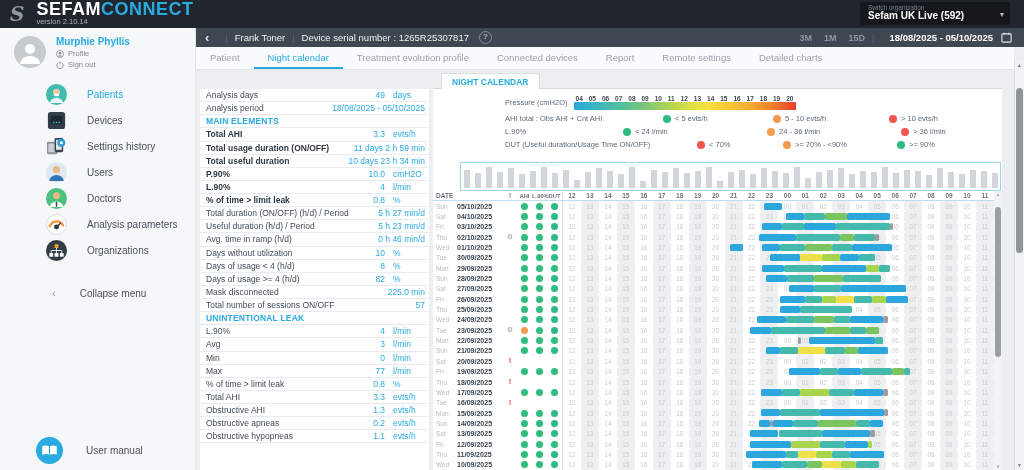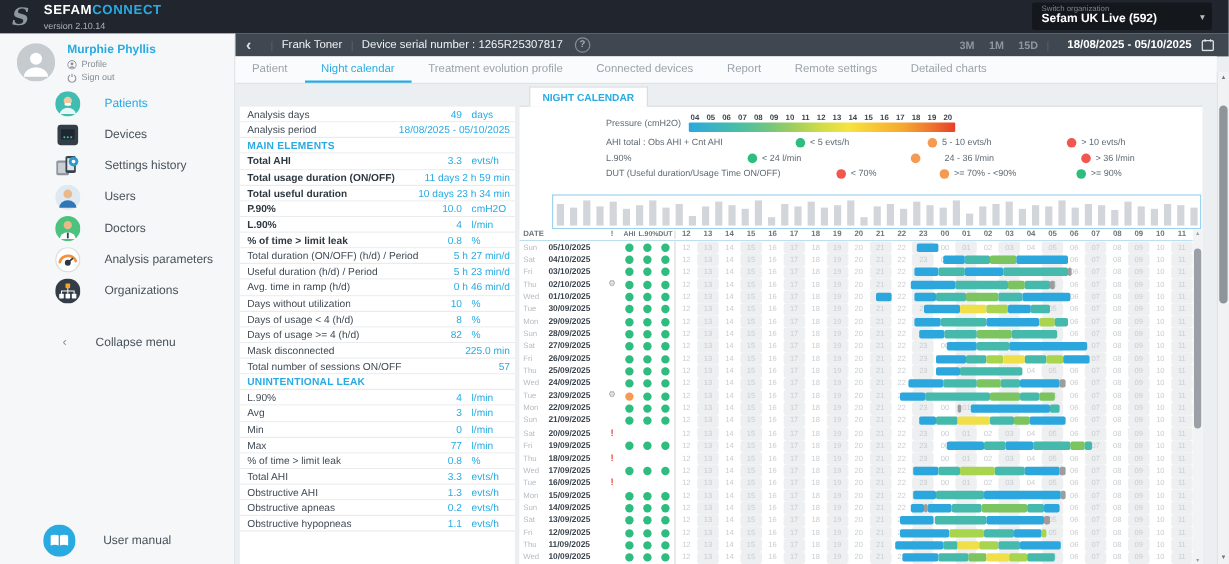--- a/index.html
+++ b/index.html
@@ -3,21 +3,21 @@
 <meta charset="utf-8">
 <style>
   * { margin:0; padding:0; box-sizing:border-box; }
   html,body { width:1024px; height:470px; overflow:hidden; }
   body { position:relative; background:#eceff1; font-family:"Liberation Sans",sans-serif; }
 
   
   .topbar { position:absolute; left:0; top:0; width:1024px; height:28px; background:#21262e; display:flex; align-items:center; }
   .logo-s { margin-left:10px; font-family:"DejaVu Serif",serif; font-style:italic; font-weight:bold; font-size:20px; color:#8f979f; line-height:26px; }
   .brand { margin-left:12px; }
-  .brand-line { font-size:11px; font-weight:bold; letter-spacing:0.5px; color:#ffffff; line-height:13px; }
+  .brand-line { font-size:18px; font-weight:bold; letter-spacing:0.5px; color:#ffffff; line-height:13px; }
   .brand-line .connect { color:#29abe2; }
   .version { font-size:7.5px; color:#aab1b8; margin-top:1px; }
   .orgbox { position:absolute; right:14px; top:2px; width:150px; height:23px; background:#14181d; border-radius:2px; padding:2px 8px; }
   .orgbox .olabel { font-size:6.5px; color:#7b838c; line-height:7px; }
   .orgbox .ovalue { font-size:10px; color:#ffffff; font-weight:bold; line-height:10px; }
   .orgbox .caret { position:absolute; right:6px; top:8px; font-size:8px; color:#b7bdc4; }
 
   
   .subheader { position:absolute; left:196px; top:28px; right:0; height:19px; background:#3f4751; display:flex; align-items:center; font-size:9px; color:#e8eaec; }
   .back { font-size:13px; font-weight:bold; color:#dfe3e7; margin:0 9px 0 9px; line-height:16px; }
@@ -35,21 +35,21 @@
   .tab.active { color:#29abe2; box-shadow:inset 0 -2px 0 #29abe2; }
 
   
   .sidebar { position:absolute; left:0; top:28px; width:196px; bottom:0; background:#f5f7f8; border-right:1px solid #e3e7ea; }
   .userblock { padding:8px 0 4px 14px; display:flex; }
   .avatar { width:32px; height:32px; flex:none; }
   .uinfo { margin-left:10px; }
   .uname { font-size:10px; font-weight:bold; color:#29abe2; }
   .usub { display:flex; align-items:center; font-size:7.5px; color:#858d95; margin-top:2px; }
   .usub .mico { margin-right:4px; display:inline-flex; }
-  .menu { }
+  .menu { margin-top:8px; }
   .mitem { display:flex; align-items:center; height:26px; padding-left:46px; }
   .mitem .icon { width:21px; height:21px; flex:none; }
   .mitem .mlabel { margin-left:20px; font-size:10px; color:#49525b; }
   .mitem.active .mlabel { color:#29abe2; }
   .collapse { display:flex; align-items:center; margin-top:24px; padding-left:52px; }
   .collapse .chev { font-size:11px; color:#8a929a; }
   .collapse .mlabel { margin-left:24px; font-size:10px; color:#49525b; }
   .manual { position:absolute; left:36px; bottom:6px; display:flex; align-items:center; }
   .manual .icon { width:27px; height:27px; }
   .manual .mlabel { margin-left:23px; font-size:10px; color:#49525b; }
@@ -451,21 +451,21 @@
             <span class="ldot" style="background: rgb(242, 87, 79);"></span>
             <span class="ltext">&gt; 10 evts/h</span>
           </span>
         </div>
         <div class="lrow">
           <span>L.90%</span>
           <span class="litem" style="left: 118px;">
             <span class="ldot" style="background: rgb(46, 189, 127);"></span>
             <span class="ltext">&lt; 24 l/min</span>
           </span>
-          <span class="litem" style="left: 254px; gap: 16px;">
+          <span class="litem" style="left: 262px;">
             <span class="ldot" style="background: rgb(245, 154, 81);"></span>
             <span class="ltext">24 - 36 l/min</span>
           </span>
           <span class="litem" style="left: 384px; padding-left: 12px;">
             <span class="ldot" style="background: rgb(242, 87, 79);"></span>
             <span class="ltext">&gt; 36 l/min</span>
           </span>
         </div>
         <div class="lrow">
           <span>DUT (Useful duration/Usage Time ON/OFF)</span>

